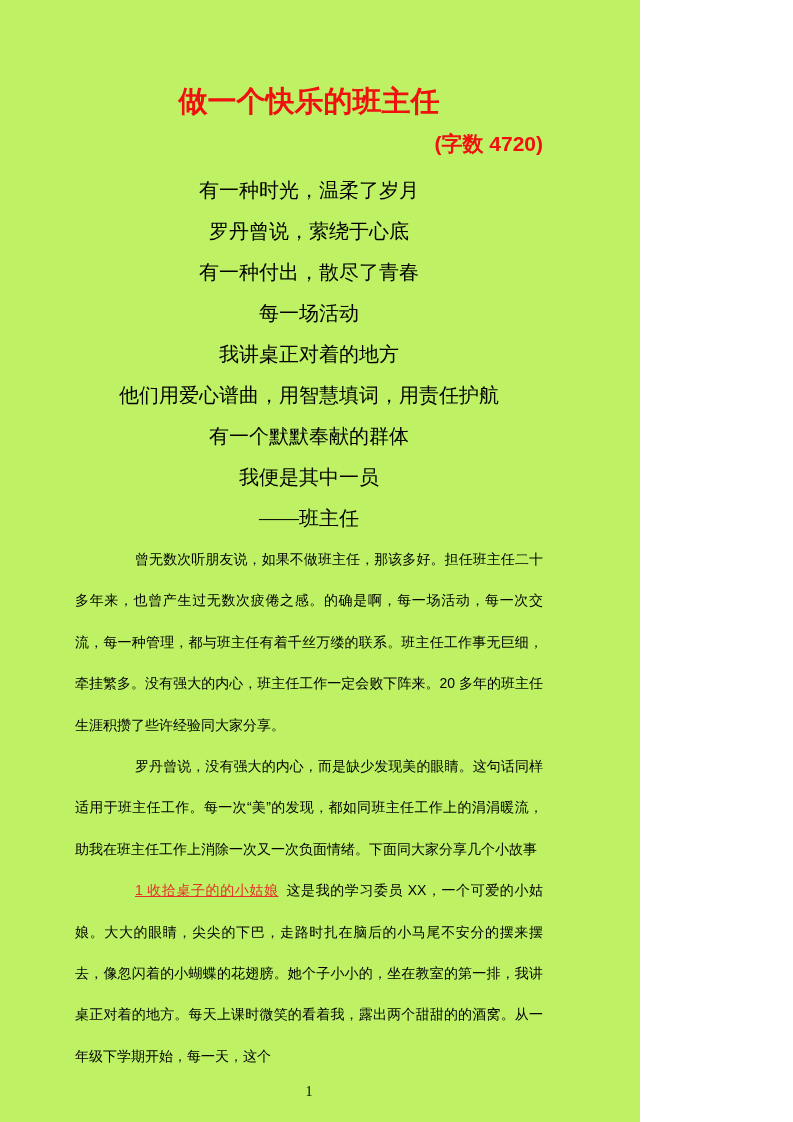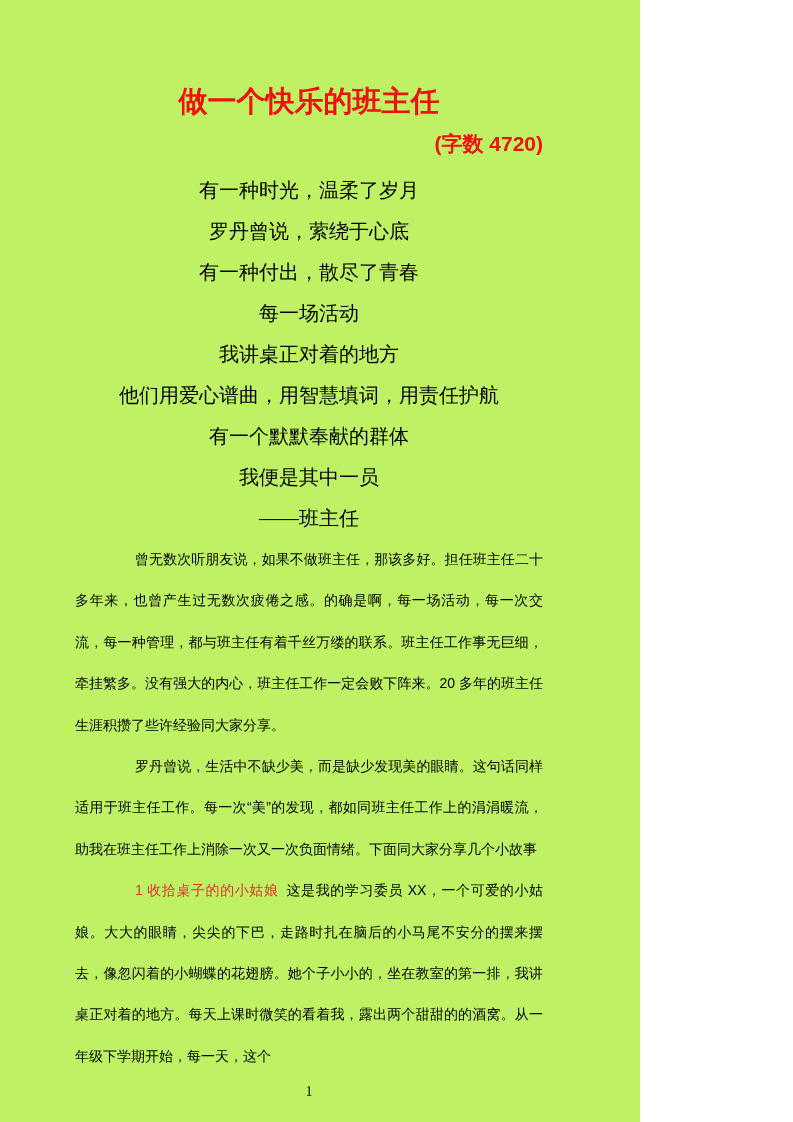--- a/index.html
+++ b/index.html
@@ -44,21 +44,21 @@
   .body-para {
     margin: 0;
     font-size: 14px;
     line-height: 41.4px;
     text-align: justify;
     text-indent: 60px;
     color: #000000;
     word-break: normal;
   }
   .red-text { color: #e5302d; }
-  .lead { margin-right: 8px; }
+  .lead { margin-right: 8px; text-decoration: underline; }
   .page-number {
     margin-top: 6px;
     font-size: 14px;
     line-height: 18px;
     text-align: center;
     color: #000000;
     font-family: "Liberation Serif", serif;
   }
 </style>
 </head>
@@ -78,21 +78,21 @@
     <div class="verse-line">我讲桌正对着的地方</div>
     <div class="verse-line">他们用爱心谱曲，用智慧填词，用责任护航</div>
     <div class="verse-line">有一个默默奉献的群体</div>
     <div class="verse-line">我便是其中一员</div>
     <div class="verse-line">——班主任</div>
   </div>
 
   <p class="body-para">曾无数次听朋友说，如果不做班主任，那该多好。担任班主任二十多年来，也曾产生过无数次疲倦之感。的确是啊，每一场活动，每一次交流，每一种管理，都与班主任有着千丝万缕的联系。班主任工作事无巨细，牵挂繁多。没有强大的内心，班主任工作一定会败下阵来。20 多年的班主任生涯积攒了些许经验同大家分享。</p>
 
 
-  <p class="body-para">罗丹曾说，生活中不缺少美，而是缺少发现美的眼睛。这句话同样适用于班主任工作。每一次“美”的发现，都如同班主任工作上的涓涓暖流，助我在班主任工作上消除一次又一次负面情绪。下面同大家分享几个小故事</p>
+  <p class="body-para">罗丹曾说，没有强大的内心，而是缺少发现美的眼睛。这句话同样适用于班主任工作。每一次“美”的发现，都如同班主任工作上的涓涓暖流，助我在班主任工作上消除一次又一次负面情绪。下面同大家分享几个小故事</p>
 
   <p class="body-para">
     <span class="red-text lead">1 收拾桌子的的小姑娘</span><span>这是我的学习委员 XX，一个可爱的小姑娘。大大的眼睛，尖尖的下巴，走路时扎在脑后的小马尾不安分的摆来摆去，像忽闪着的小蝴蝶的花翅膀。她个子小小的，坐在教室的第一排，我讲桌正对着的地方。每天上课时微笑的看着我，露出两个甜甜的的酒窝。从一年级下学期开始，每一天，这个</span>
   </p>
 
   <div class="page-number">1</div>
 
 </div>
 
 </body></html>

